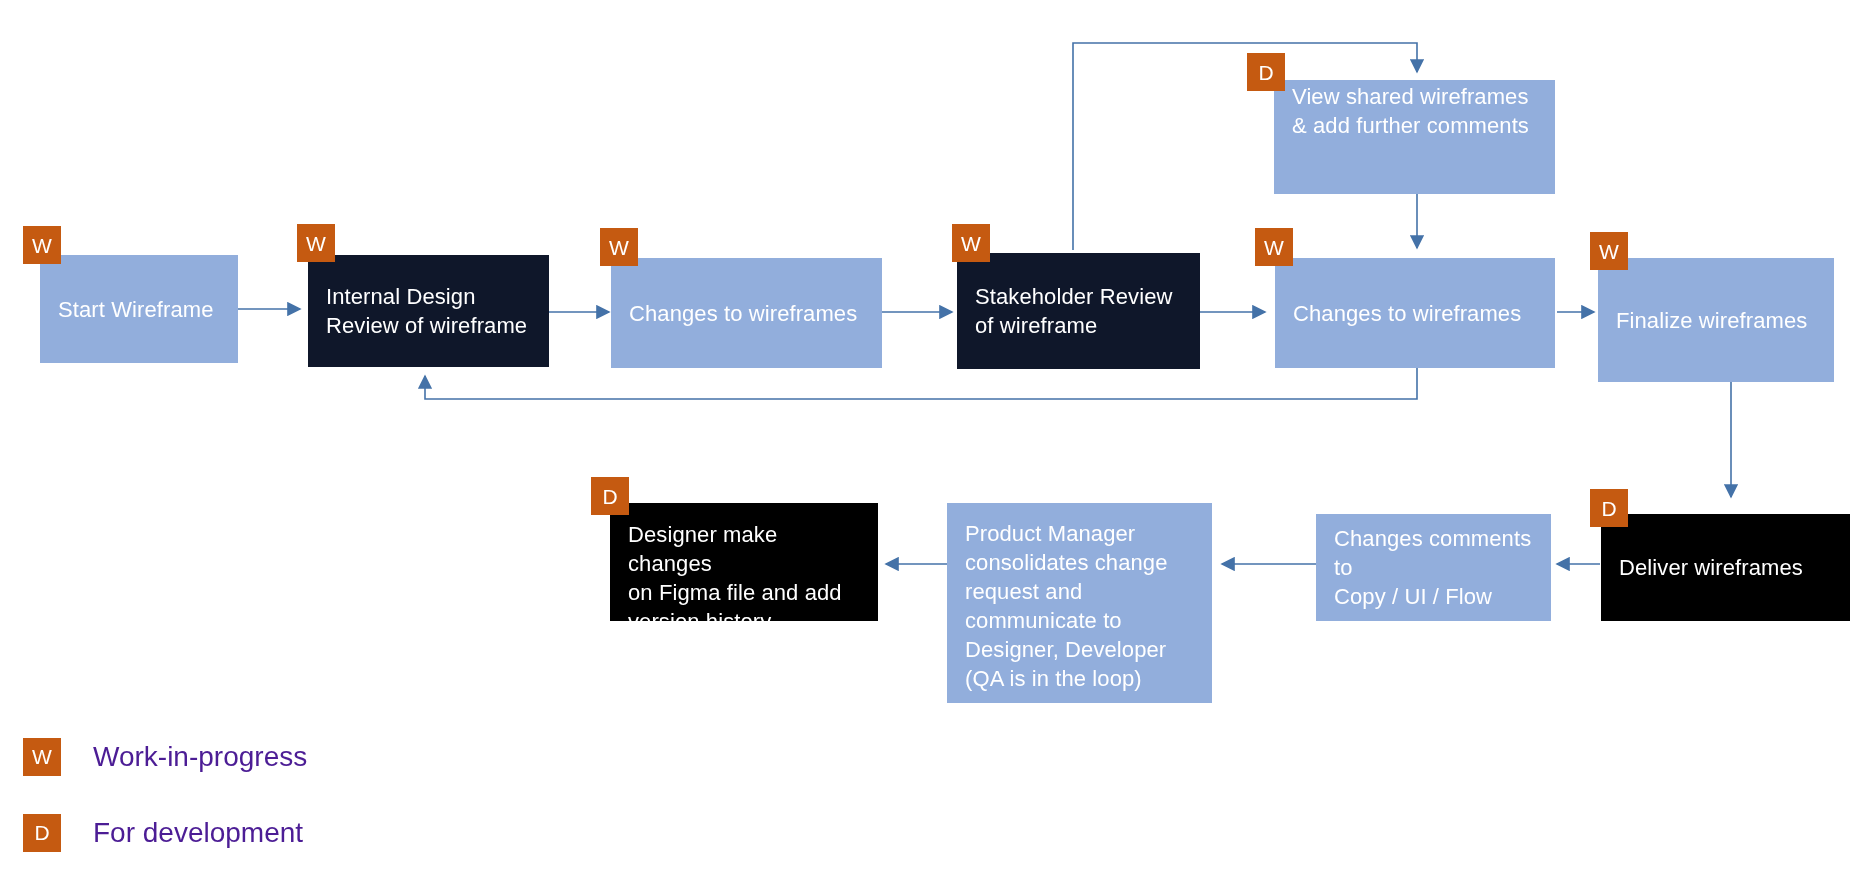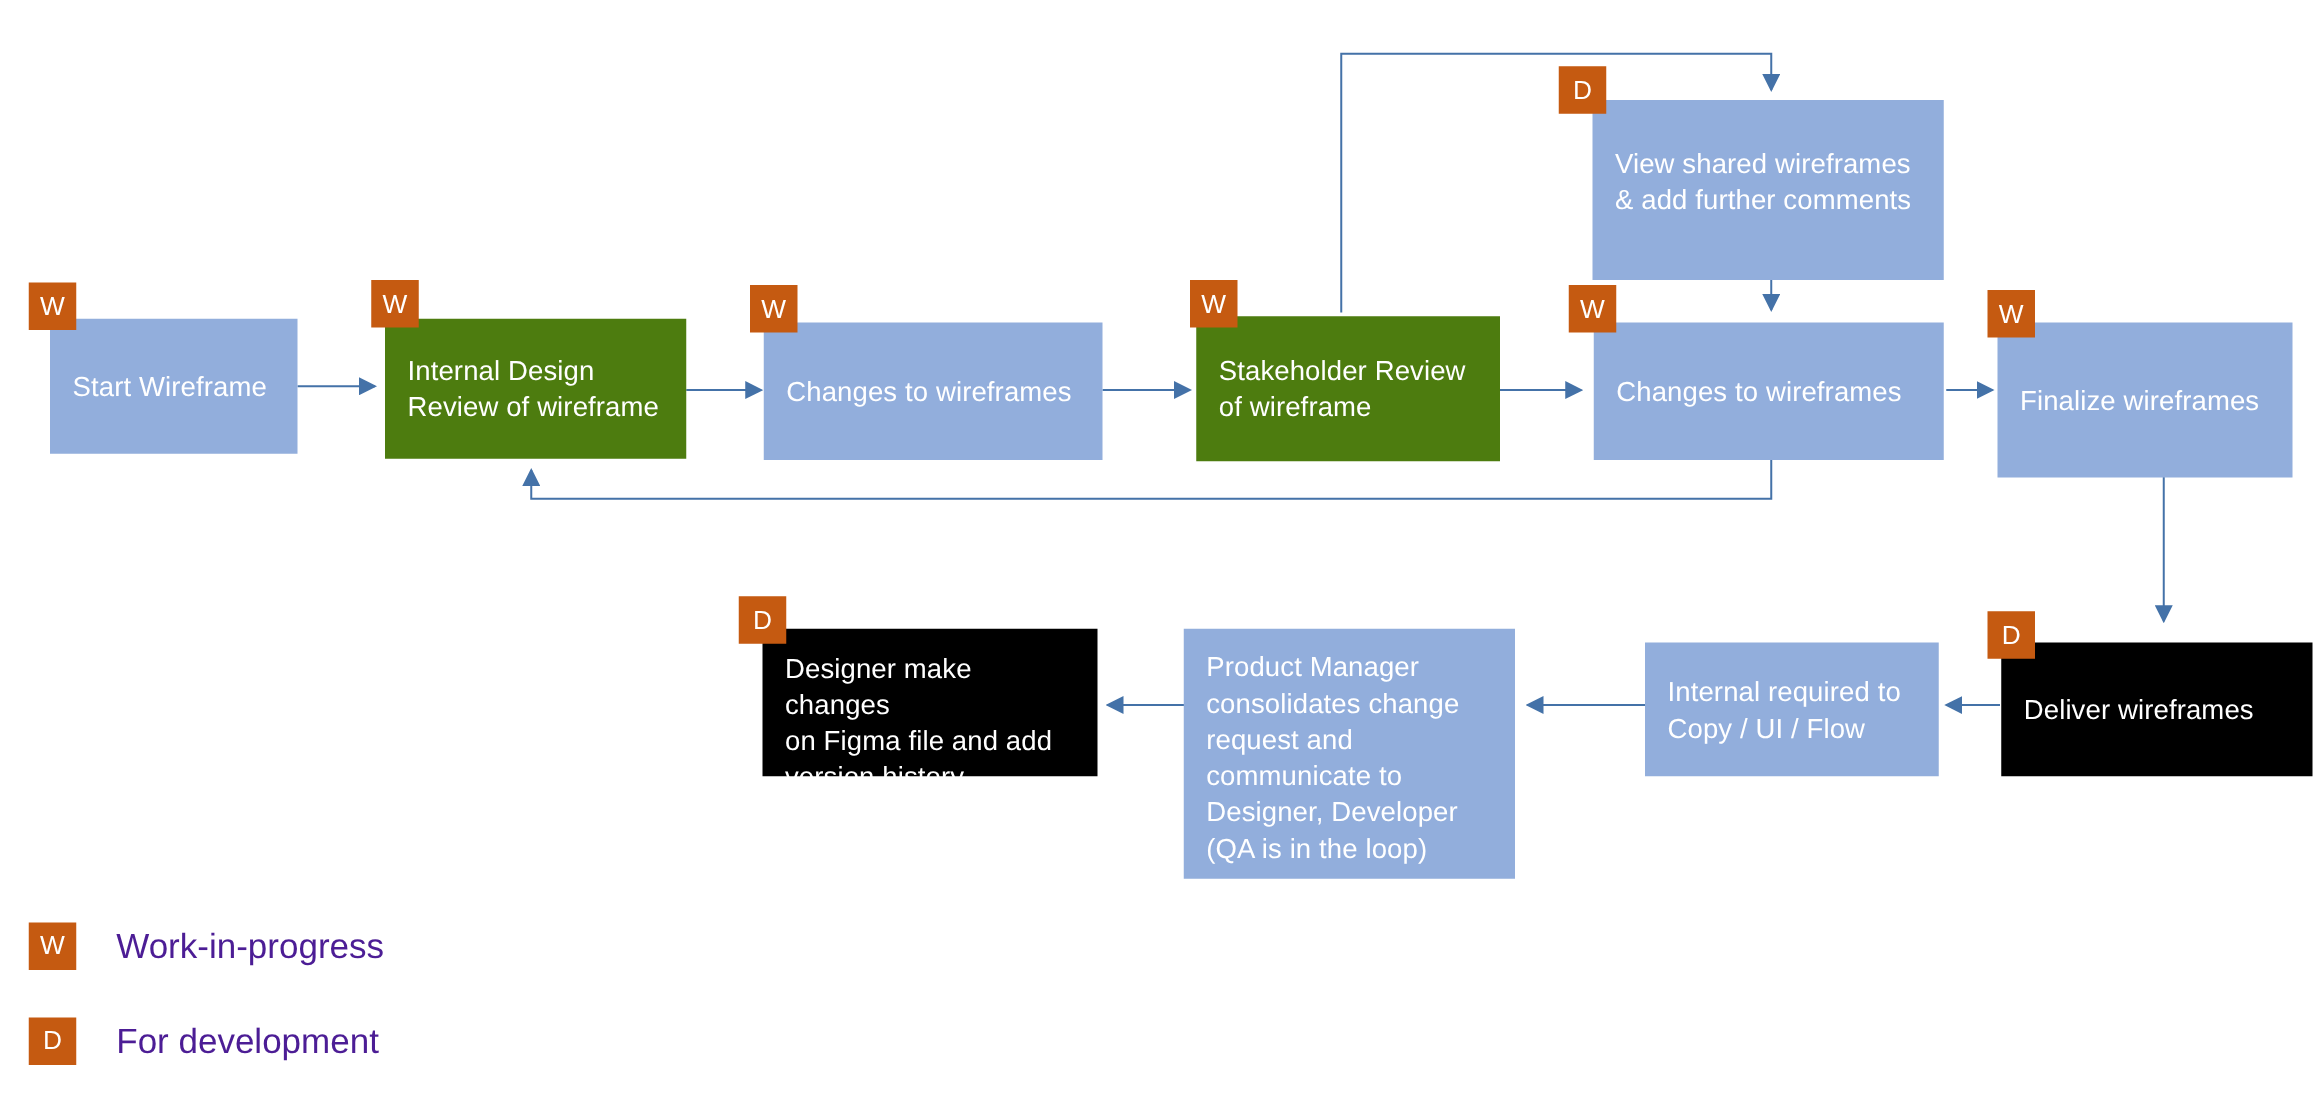--- a/index.html
+++ b/index.html
@@ -32,21 +32,21 @@
     display: flex;
     align-items: center;
     color: #ffffff;
     font-size: 22px;
     line-height: 29px;
     letter-spacing: 0.1px;
     padding: 0 18px;
     white-space: pre-line;
   }
   .node.light  { background: #92AEDC; }
-  .node.dark   { background: #4d7c0f; }
+  .node.dark   { background: #0f172a; }
   .node.black  { background: #000000; justify-content: flex-end; }
   .node-text {
     width: 100%;
     white-space: pre-line;
   }
   .tag {
     position: absolute;
     background: #C55A11;
     color: #ffffff;
     width: 38px;
@@ -154,32 +154,32 @@
   <div class="node light" style="left:1275px; top:258px; width:280px; height:110px;">
     <span class="node-text">Changes to wireframes</span>
   </div>
 
   <div class="tag" style="left:1590px; top:232px;">W</div>
   <div class="node light" style="left:1598px; top:258px; width:236px; height:124px;">
     <span class="node-text">Finalize wireframes</span>
   </div>
 
   <div class="tag" style="left:1247px; top:53px;">D</div>
-  <div class="node light" style="left:1274px; top:80px; width:281px; height:144px; align-items:flex-start; padding-top:36px;">
+  <div class="node light" style="left:1274px; top:80px; width:281px; height:114px; align-items:flex-start; padding-top:2px;">
     <span class="node-text">View shared wireframes
 &amp; add further comments</span>
   </div>
 
   <div class="tag" style="left:1590px; top:489px;">D</div>
   <div class="node black" style="left:1601px; top:514px; width:249px; height:107px;">
     <span class="node-text">Deliver wireframes</span>
   </div>
 
   <div class="node light" style="left:1316px; top:514px; width:235px; height:107px;">
-    <span class="node-text">Internal required to
+    <span class="node-text">Changes comments to
 Copy / UI / Flow</span>
   </div>
 
   <div class="node light" style="left:947px; top:503px; width:265px; height:200px; align-items:flex-start; padding-top:16px;">
     <span class="node-text">Product Manager
 consolidates change
 request and
 communicate to
 Designer, Developer
 (QA is in the loop)</span>

